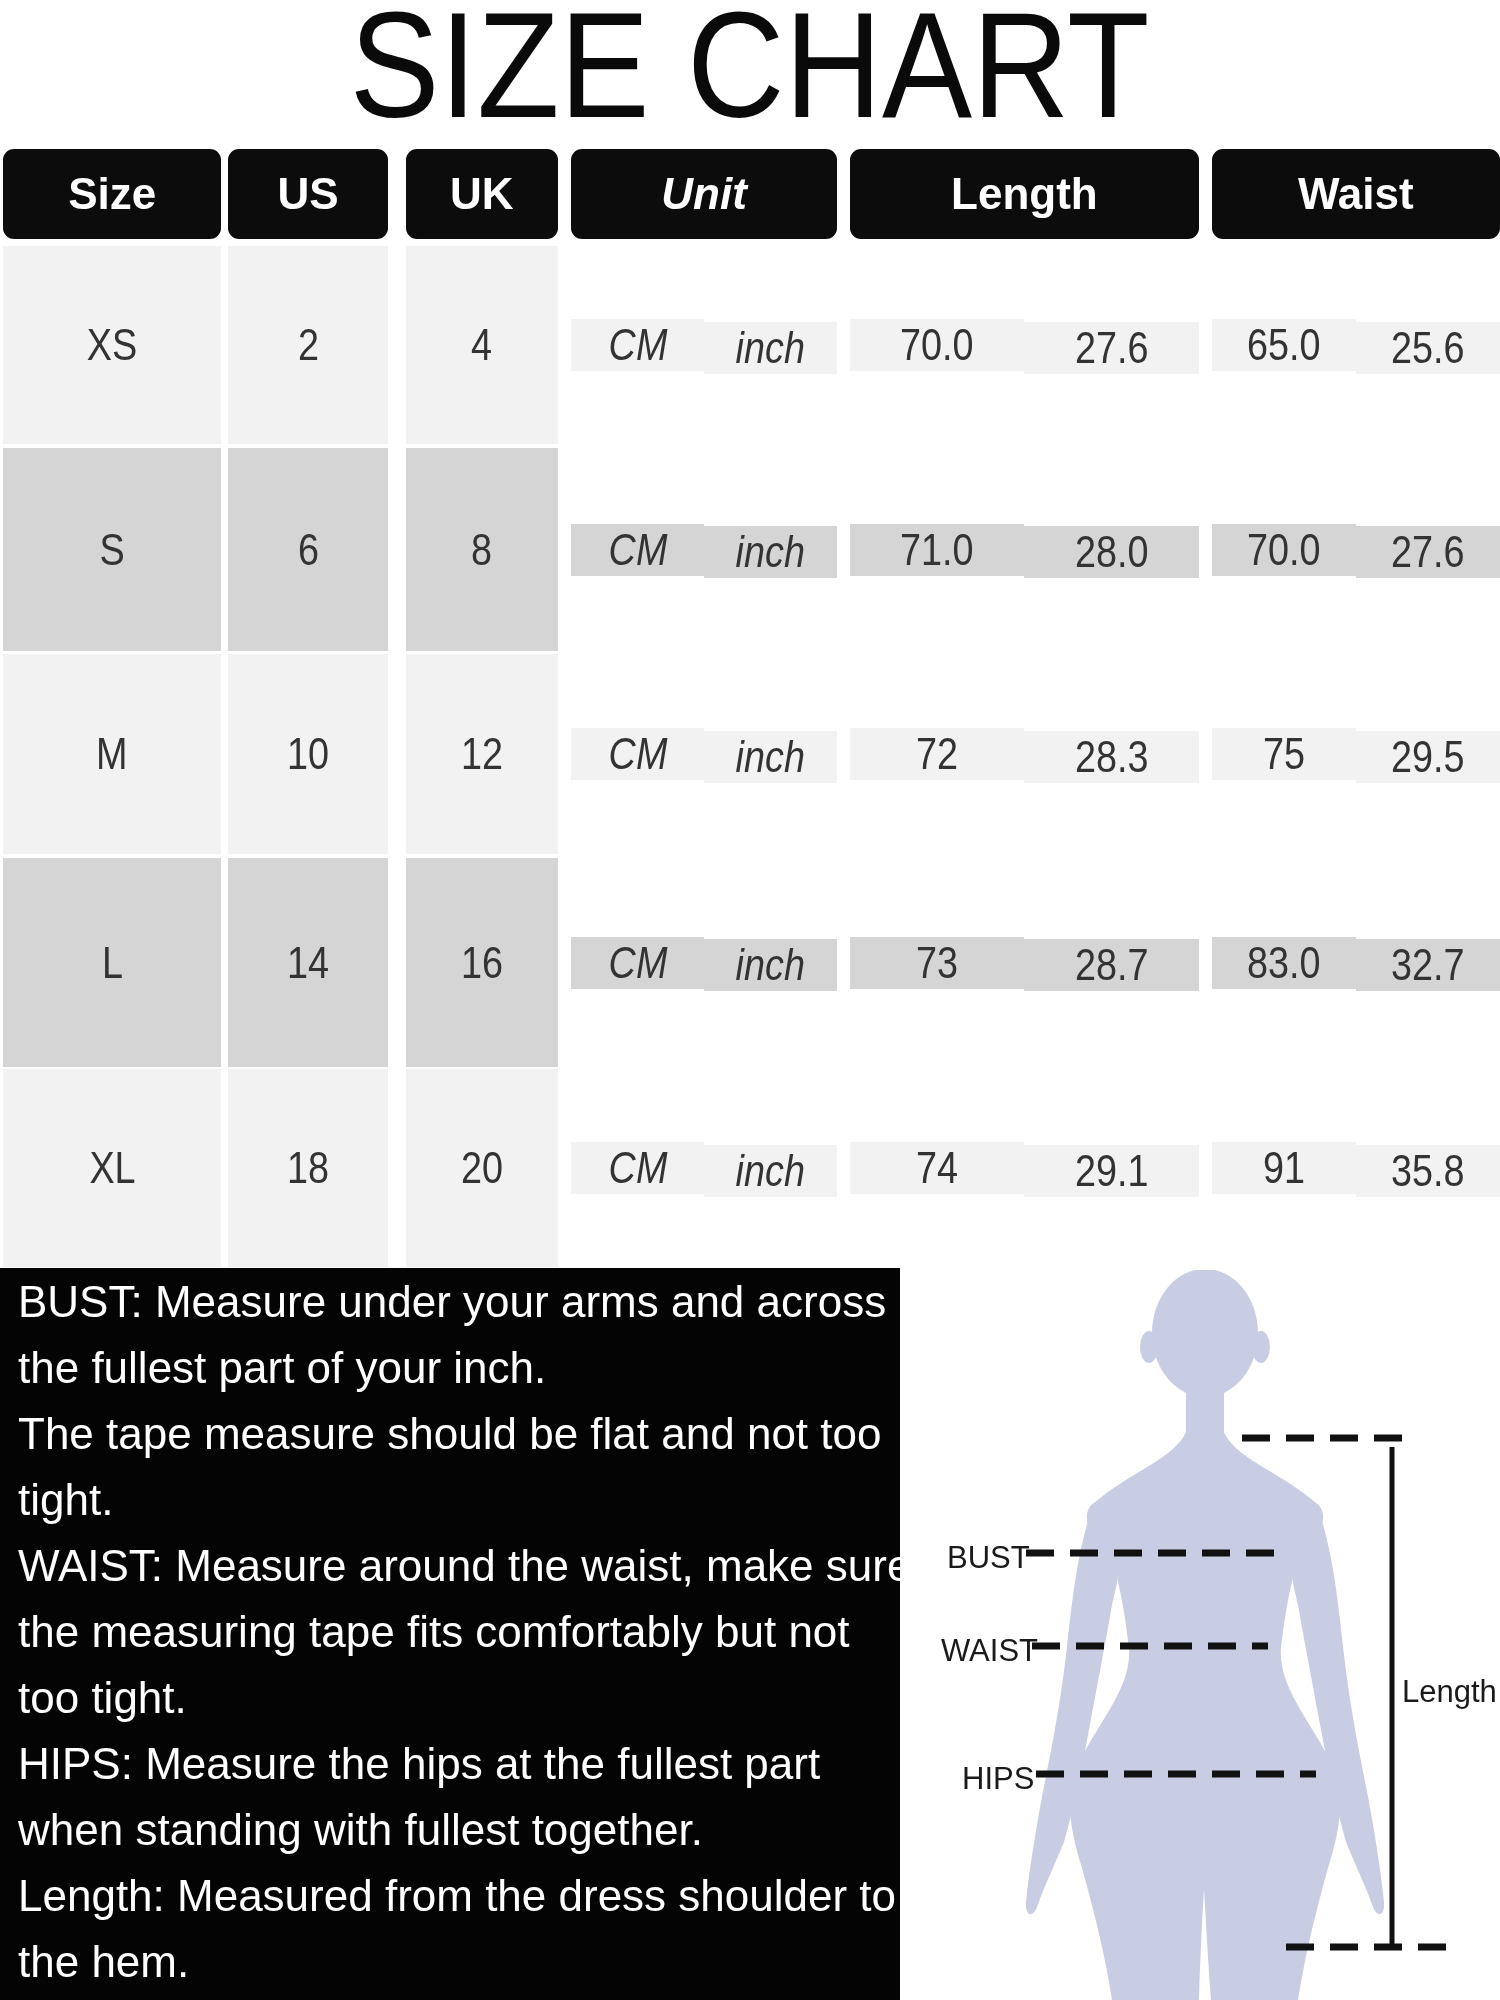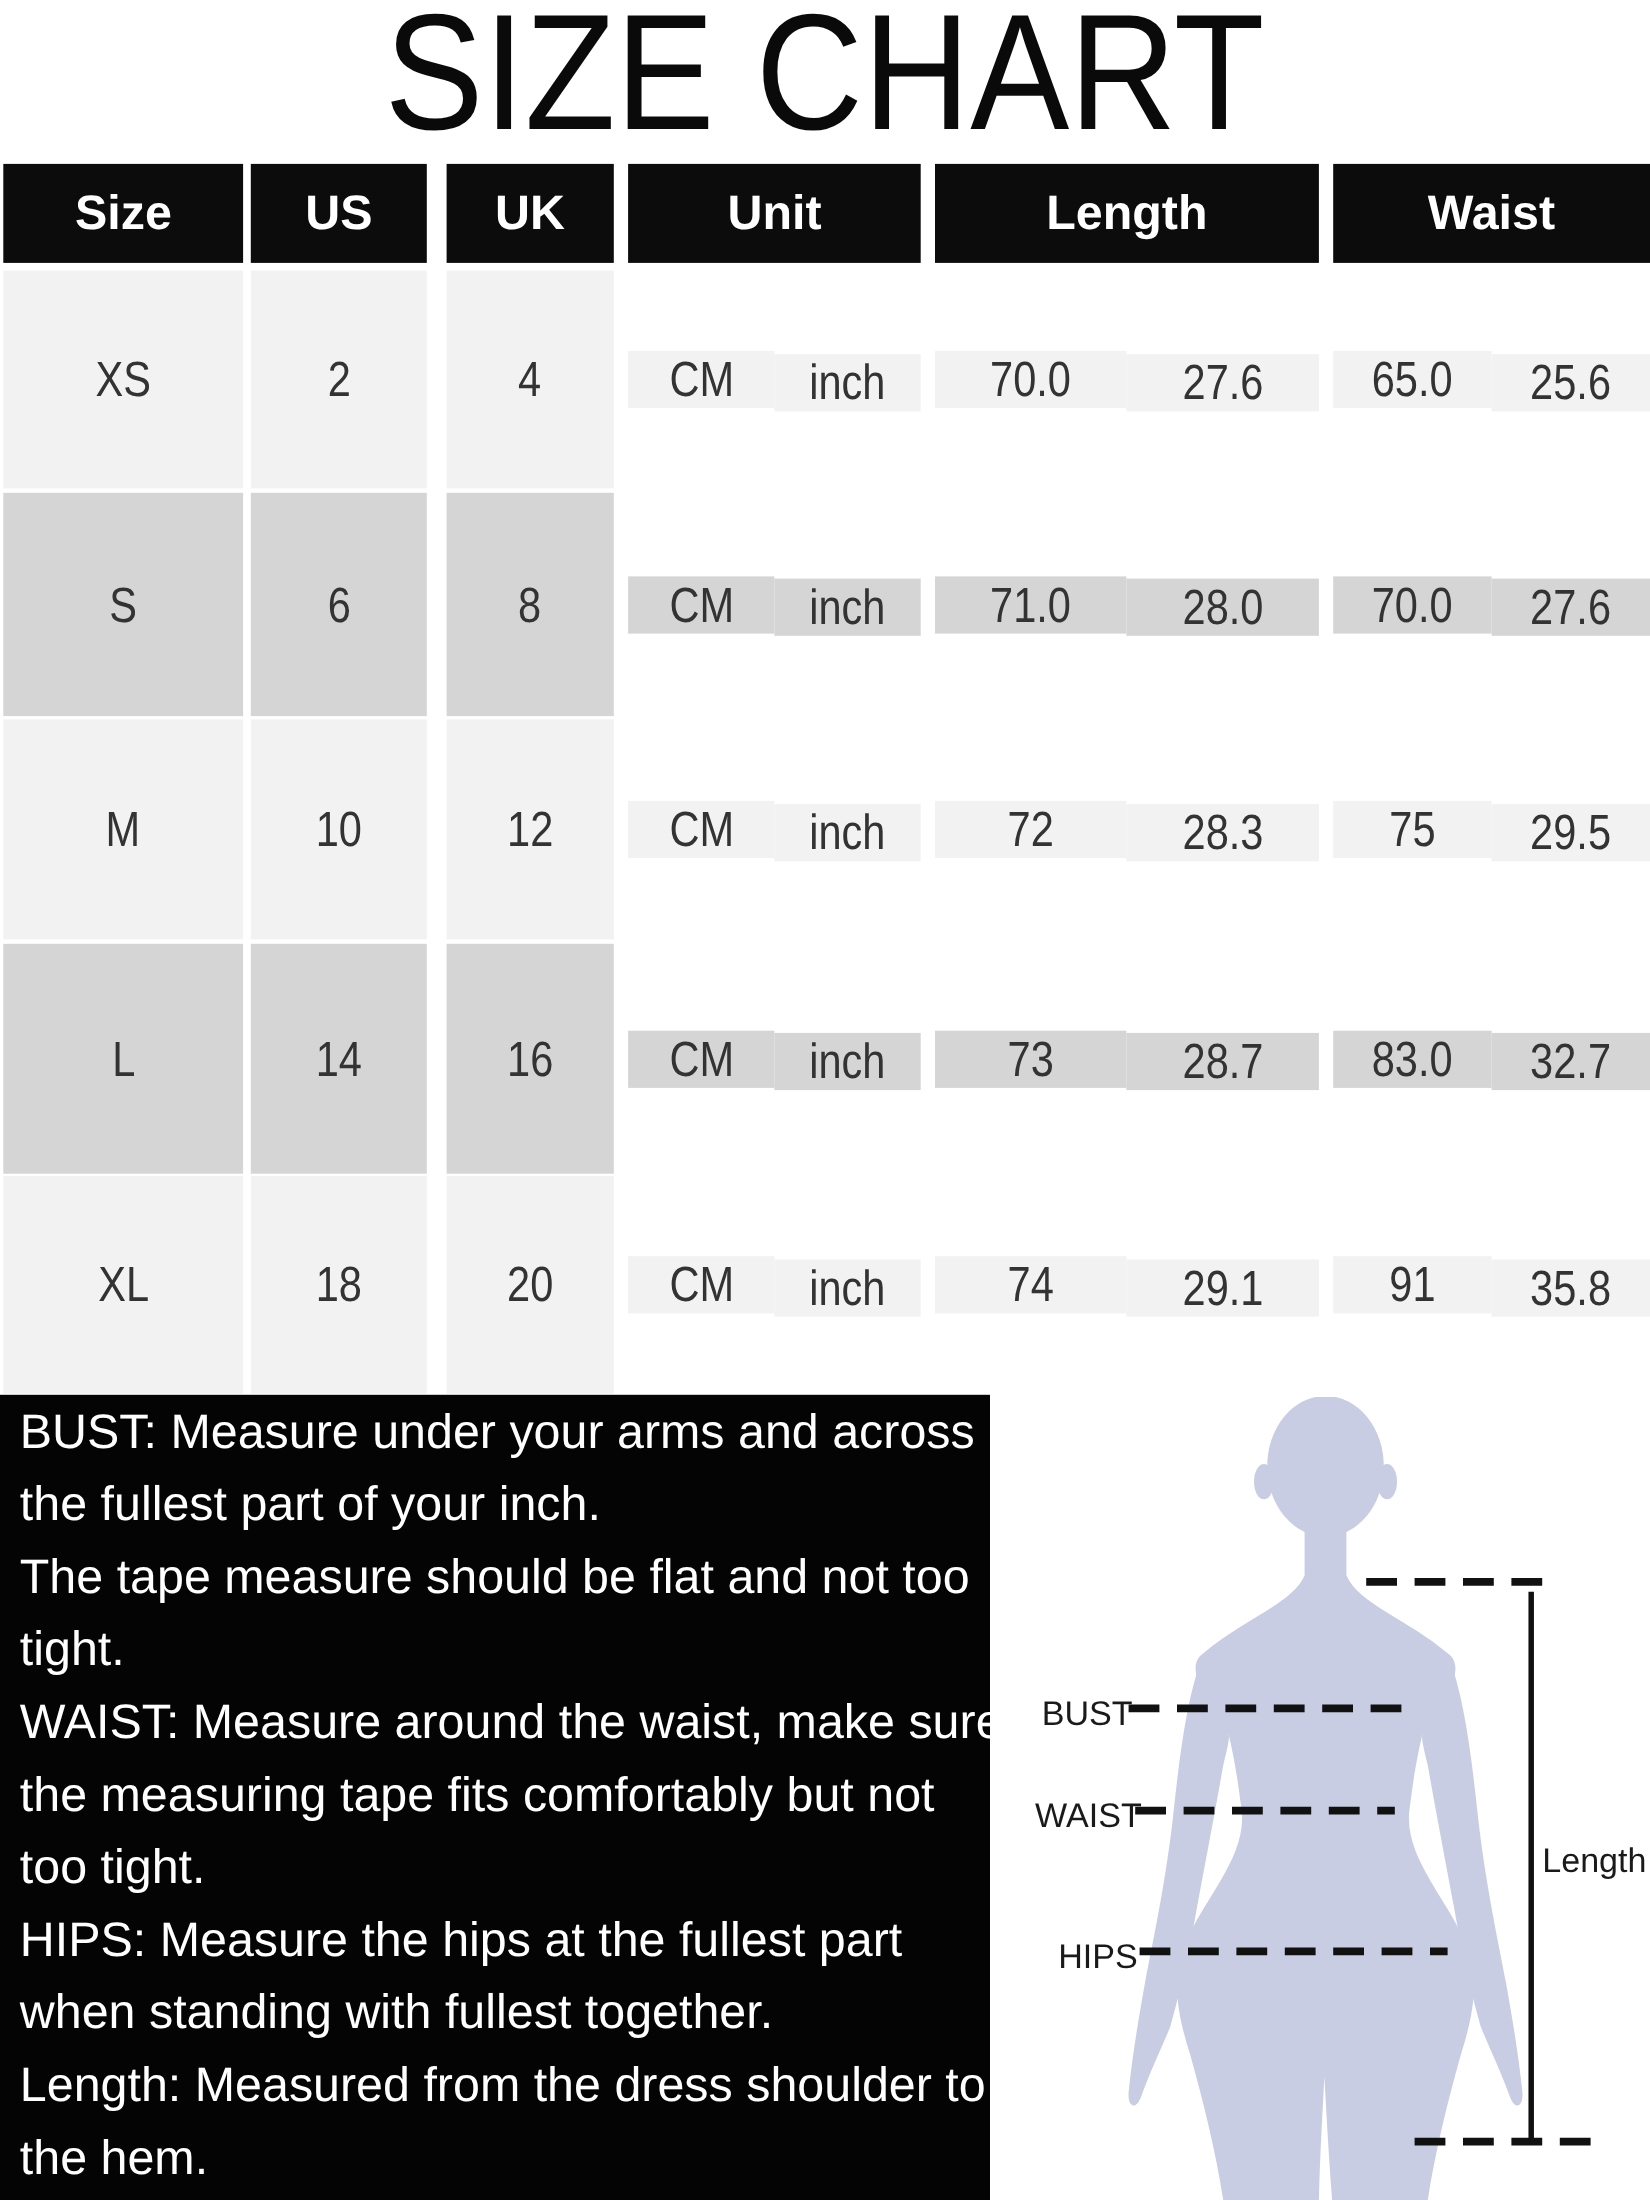--- a/index.html
+++ b/index.html
@@ -27,27 +27,27 @@
     white-space:nowrap;
   }
   .title .cond-title{display:inline-block;transform:scaleX(.9);transform-origin:center;}
   
   .sizetable{position:absolute;top:149px;left:0;width:1500px;}
   .trow{display:flex;}
   .cell{box-sizing:border-box;display:flex;align-items:center;justify-content:center;}
   .c1{width:225px;margin-left:3px;}
   .c2{width:164px;margin-left:7px;}
   .c3{width:157px;margin-left:18px;}
-  .c4{width:274px;margin-left:13px;}
+  .c4{width:274px;margin-left:13px;font-style:italic;}
   .c5{width:359px;margin-left:13px;}
   .c6{width:297px;margin-left:13px;}
   .header{height:90px;}
   .header .cell{
     background:var(--header_bg);color:var(--header_text);
-    font-weight:bold;font-size:44px;
+    font-weight:bold;font-size:44px;border-radius:11px;
   }
   .band{color:var(--cell_text);font-size:45px;}
   .band-xs{height:198px;margin-top:7px;}
   .band-s {height:203px;margin-top:4px;}
   .band-m {height:200px;margin-top:3px;}
   .band-l {height:209px;margin-top:4px;}
   .band-xl{height:198px;margin-top:2px;}
   .band.light .solid,.band.light .sub{background:var(--band_light);}
   .band.dark  .solid,.band.dark  .sub{background:var(--band_dark);}
   .split{flex-direction:row;padding:0;background:transparent;}

